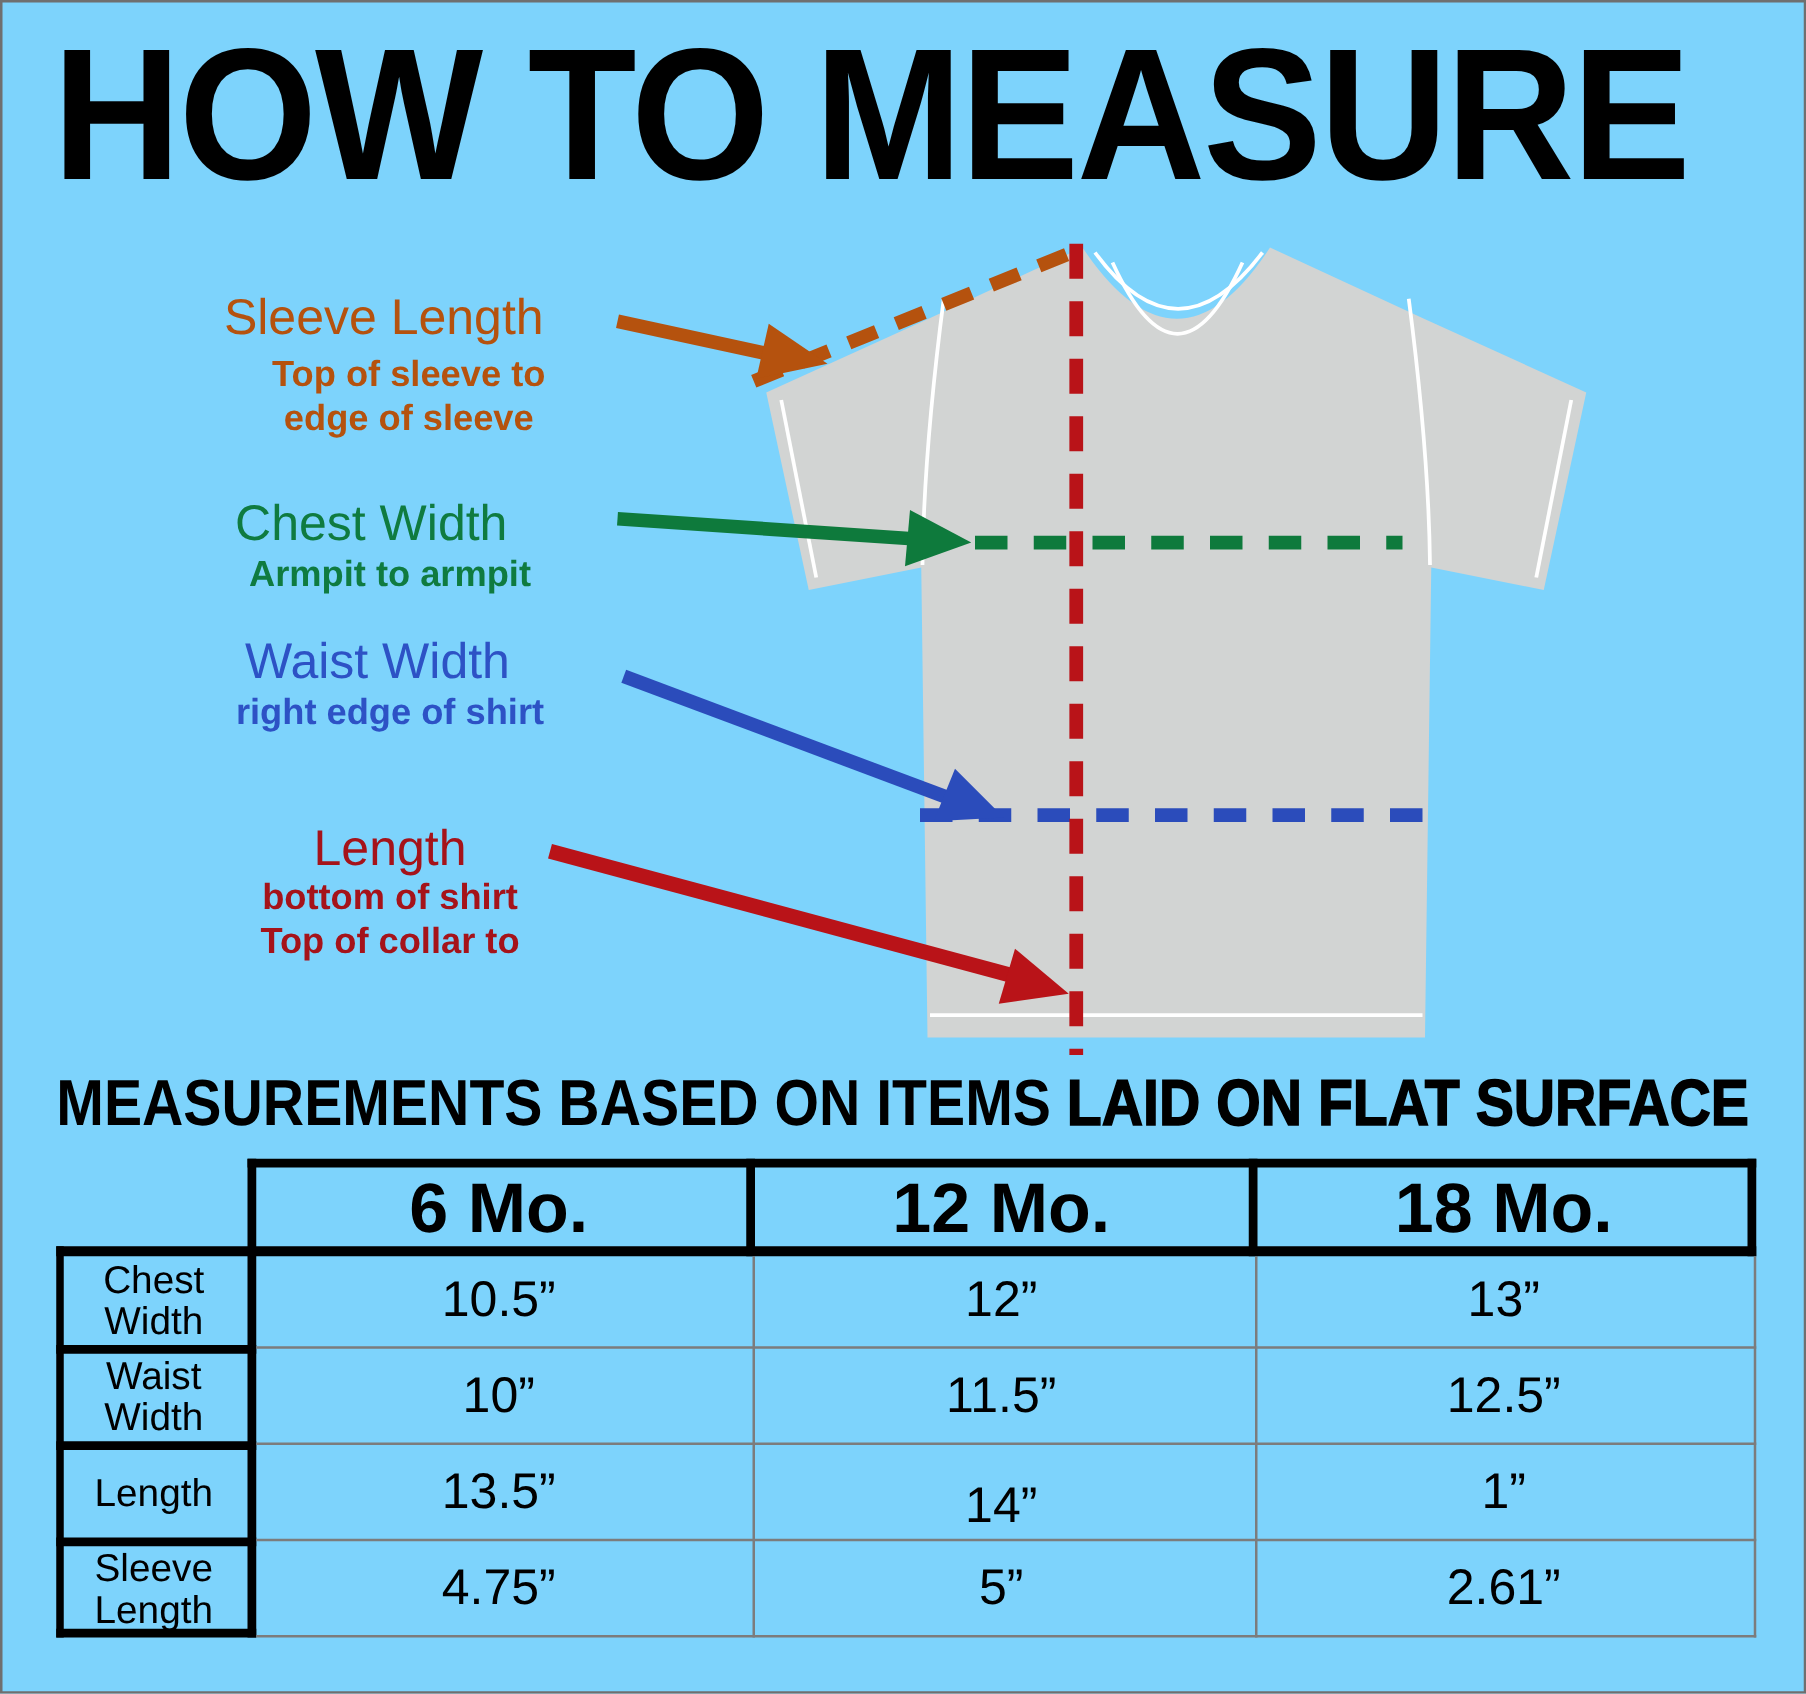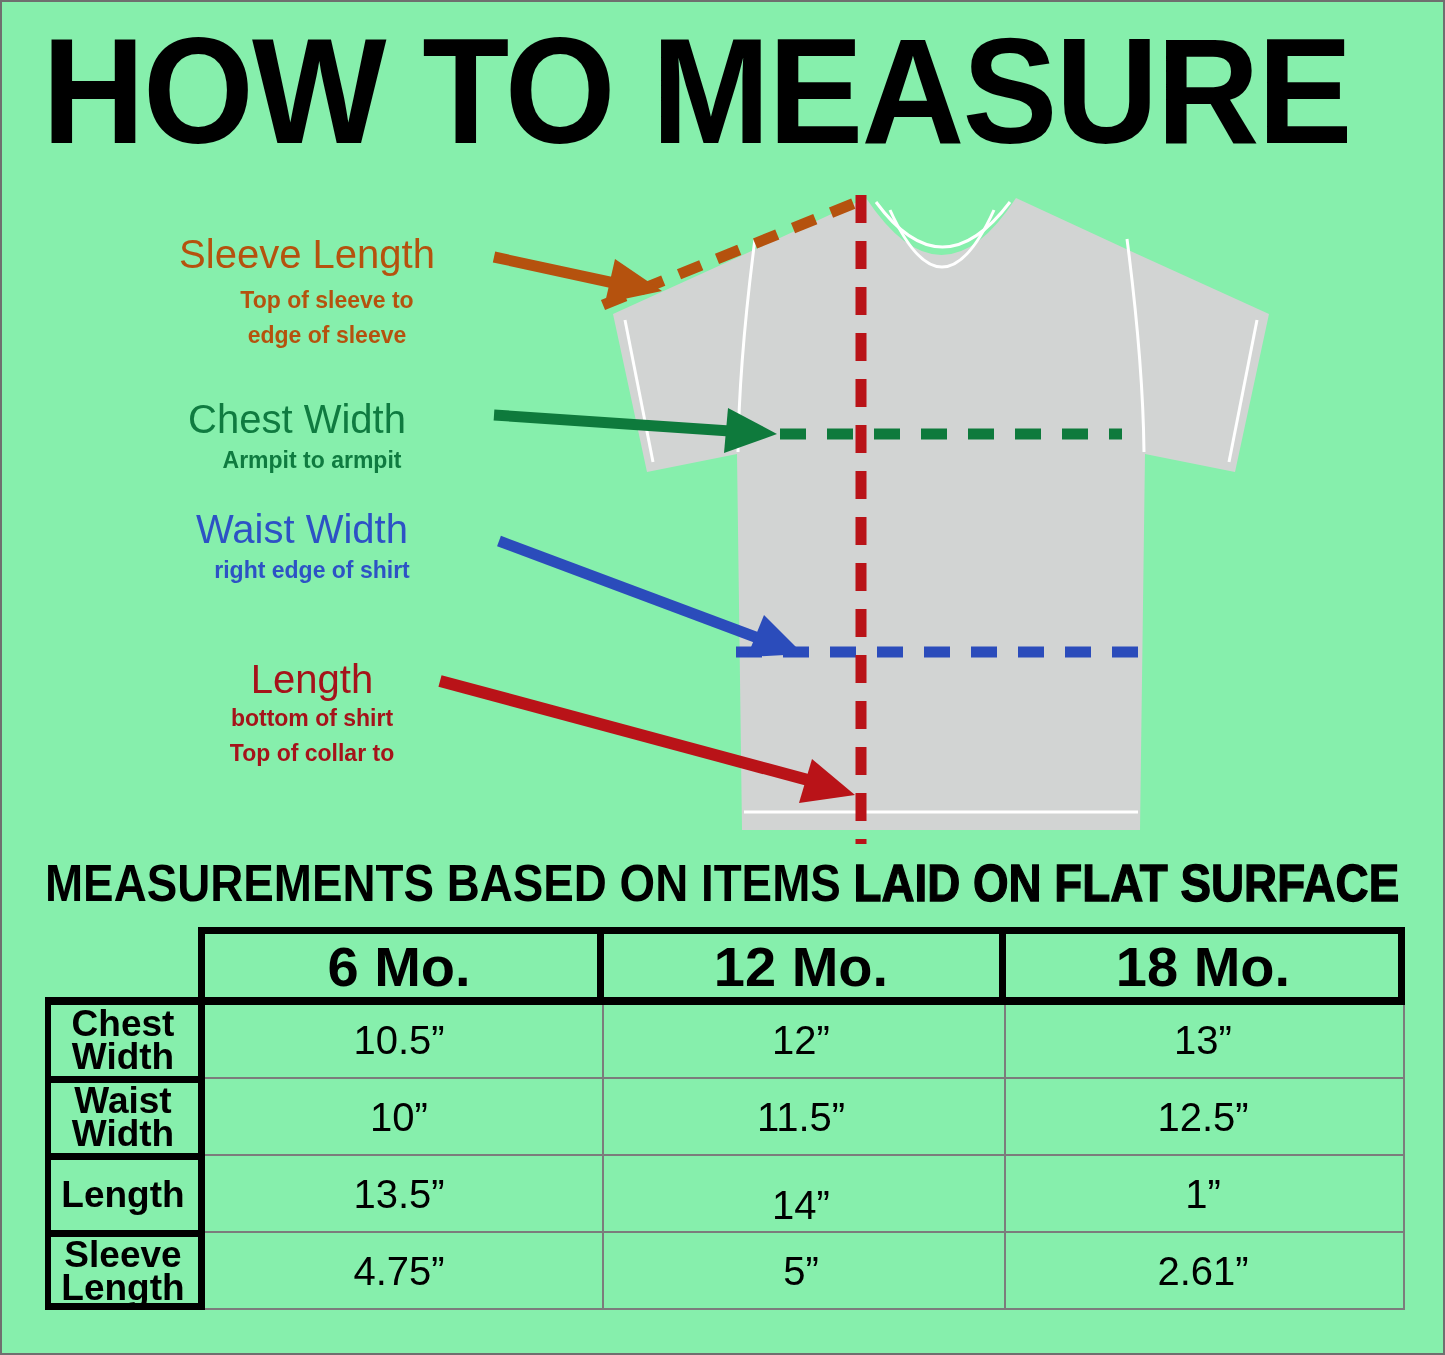--- a/index.html
+++ b/index.html
@@ -1,40 +1,40 @@
 <!DOCTYPE html>
 <html><head>
 <meta charset="utf-8">
 <style>
   html,body{margin:0;padding:0;background:#fff;}
   #page{
     position:relative;
     width:1445px;height:1355px;
-    background:#86efac;
+    background:#7dd3fc;
     border:2px solid #6f6f6f;
     box-sizing:border-box;
     overflow:hidden;
     font-family:"Liberation Sans", sans-serif;
     color:#000;
   }
   
   .main-title{
     position:absolute;left:40px;top:14px;
     font-size:150px;font-weight:bold;line-height:150px;
     white-space:nowrap;
     transform:scaleX(0.95);transform-origin:left top;
     letter-spacing:-2px;
   }
   
   .ann-main{
     position:absolute;font-size:40px;line-height:46px;
     text-align:center;white-space:nowrap;
   }
   .ann-sub{
-    position:absolute;font-size:23px;font-weight:bold;line-height:35px;
+    position:absolute;font-size:29px;font-weight:bold;line-height:35px;
     text-align:center;white-space:nowrap;
   }
   .c-sleeve{color:#b5520e;}
   .c-chest{color:#0f7b40;}
   .c-waist{color:#2d52c5;}
   .c-length{color:#a5131a;}
   
   #diagram-svg{position:absolute;left:0;top:0;pointer-events:none;}
   
   .flat-heading{
@@ -47,21 +47,21 @@
   #size-table{
     position:absolute;left:43px;top:925px;width:1360px;height:383px;
   }
   .tl{position:absolute;background:#000;}
   .tl-thin{position:absolute;background:#7c7c7c;}
   .cell{
     position:absolute;transform:translate(-50%,-50%);
     text-align:center;white-space:nowrap;
   }
   .col-head{font-size:56px;font-weight:bold;}
-  .row-label{font-size:37px;font-weight:bold;line-height:33px;}
+  .row-label{font-size:31px;font-weight:normal;line-height:33px;}
   .val{font-size:40px;}
 </style>
 </head>
 <body>
 
 <div id="page">
 
   <div class="main-title">HOW TO MEASURE</div>
 
   <svg id="diagram-svg" width="1445" height="1355" viewBox="0 0 1445 1355">

